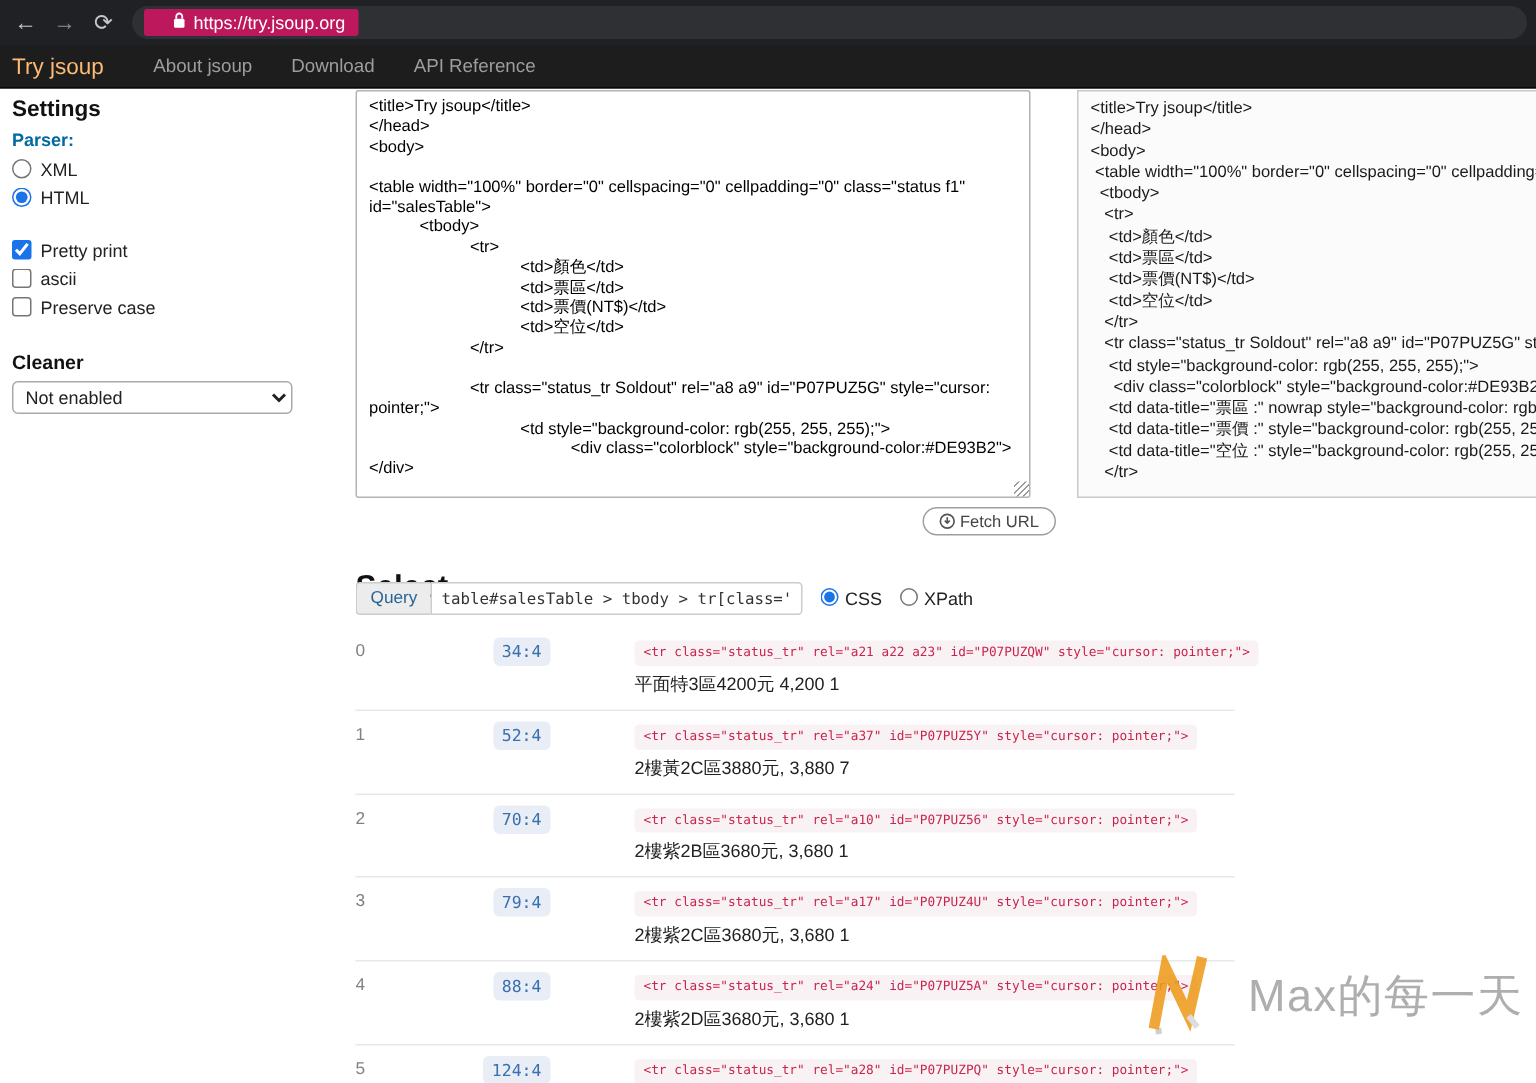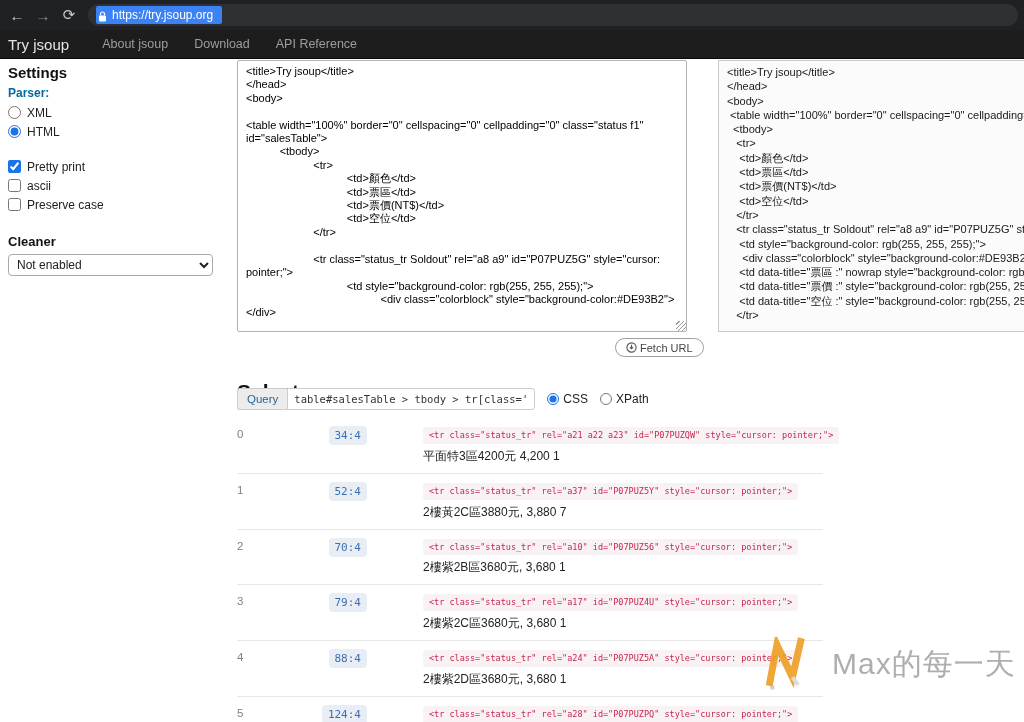--- a/index.html
+++ b/index.html
@@ -17,45 +17,45 @@
   .nav-icon {
     width:22px; height:22px; display:flex; align-items:center; justify-content:center;
     color:#c6c9cc; font-size:15px; cursor:pointer; border-radius:50%;
   }
   .nav-icon.fwd { color:#8a8d91; }
   .url-bar {
     flex:1; height:22px; background:#2f3033; border-radius:11px;
     display:flex; align-items:center; padding:0 4px; overflow:hidden; margin-left:4px;
   }
   .url-selection {
-    display:inline-flex; align-items:flex-end; gap:5px;
-    background:#3b82f6; color:#fff; border-radius:2px;
-    padding:2px 9px 2px 2px; font-size:12px; margin-left:4px;
+    display:inline-flex; align-items:flex-start; gap:5px;
+    background:#be185d; color:#fff; border-radius:2px;
+    padding:2px 9px 2px 19px; font-size:12px; margin-left:4px;
   }
   .lock-svg { width:9px; height:11px; }
 
   
   .navbar {
     position:absolute; left:0; top:30px; width:1024px; height:29px;
     background:#1d1d1d; border-bottom:1px solid #080808;
     display:flex; align-items:center; padding-left:8px;
   }
-  .brand { color:#e5e5e5; font-size:15px; margin-right:20px; cursor:pointer; }
+  .brand { color:#fdba74; font-size:15px; margin-right:20px; cursor:pointer; }
   .nav-link { color:#9d9d9d; font-size:12.5px; padding:0 13px; cursor:pointer; }
 
   
   .sidebar { position:absolute; left:8px; top:64px; width:222px; }
   .settings-title { font-size:15px; font-weight:bold; color:#111; }
   .group-label { font-size:12px; font-weight:bold; margin-top:5px; margin-bottom:3px; color:#0369a1; }
   .opt { display:flex; align-items:center; gap:6px; font-size:12px; color:#222; height:19px; }
   .opt input { margin:0; width:13px; height:13px; accent-color:#1a73e8; }
   .opt-group { margin-top:16px; }
   .cleaner-label { font-size:13px; font-weight:bold; margin-top:20px; margin-bottom:5px; color:#111; }
   .cleaner-select {
-    width:205px; height:22px; font-size:12px; font-family:"Liberation Sans", sans-serif;
+    width:187px; height:22px; font-size:12px; font-family:"Liberation Sans", sans-serif;
     border:1px solid #a9a9a9; border-radius:4px; background:#fff; color:#222; padding:0 4px;
   }
 
   
   .input-area {
     position:absolute; left:237px; top:60px; width:450px; height:272px;
     border:1px solid #b3b3b3; border-radius:2px; background:#fff;
     padding:4px 8px; resize:none; outline:none; overflow:hidden;
     font:11px/1.22 "Liberation Sans", sans-serif; color:#000;
     white-space:pre-wrap; word-break:break-word; tab-size:11;
@@ -85,21 +85,21 @@
   .query-row { position:absolute; left:237px; top:388px; display:flex; align-items:center; }
   .query-addon {
     height:22px; display:flex; align-items:center; padding:0 9px;
     background:#ececec; border:1px solid #ccc; border-right:0;
     border-radius:3px 0 0 3px; font-size:11.5px; color:#2a6496;
   }
   .query-input {
     height:22px; width:248px; border:1px solid #ccc; border-radius:0 3px 3px 0;
     padding:0 6px; font:10.5px "DejaVu Sans Mono", monospace; color:#333; outline:none;
   }
-  .mode { display:flex; align-items:center; gap:4px; font-size:12px; color:#222; margin-left:12px; }
+  .mode { display:flex; gap:4px; font-size:12px; color:#222; margin-left:12px; }
   .mode input { margin:0; width:12px; height:12px; accent-color:#1a73e8; }
 
   
   .results { position:absolute; left:237px; top:418px; width:586px; }
   .rrow {
     display:grid; grid-template-columns:26px 104px 1fr;
     padding:6px 0 8px; border-bottom:1px solid #e7e7e7; align-items:start;
   }
   .idx { color:#808080; font-size:11.5px; padding-top:4px; }
   .pos { text-align:right; padding-top:1px; }

